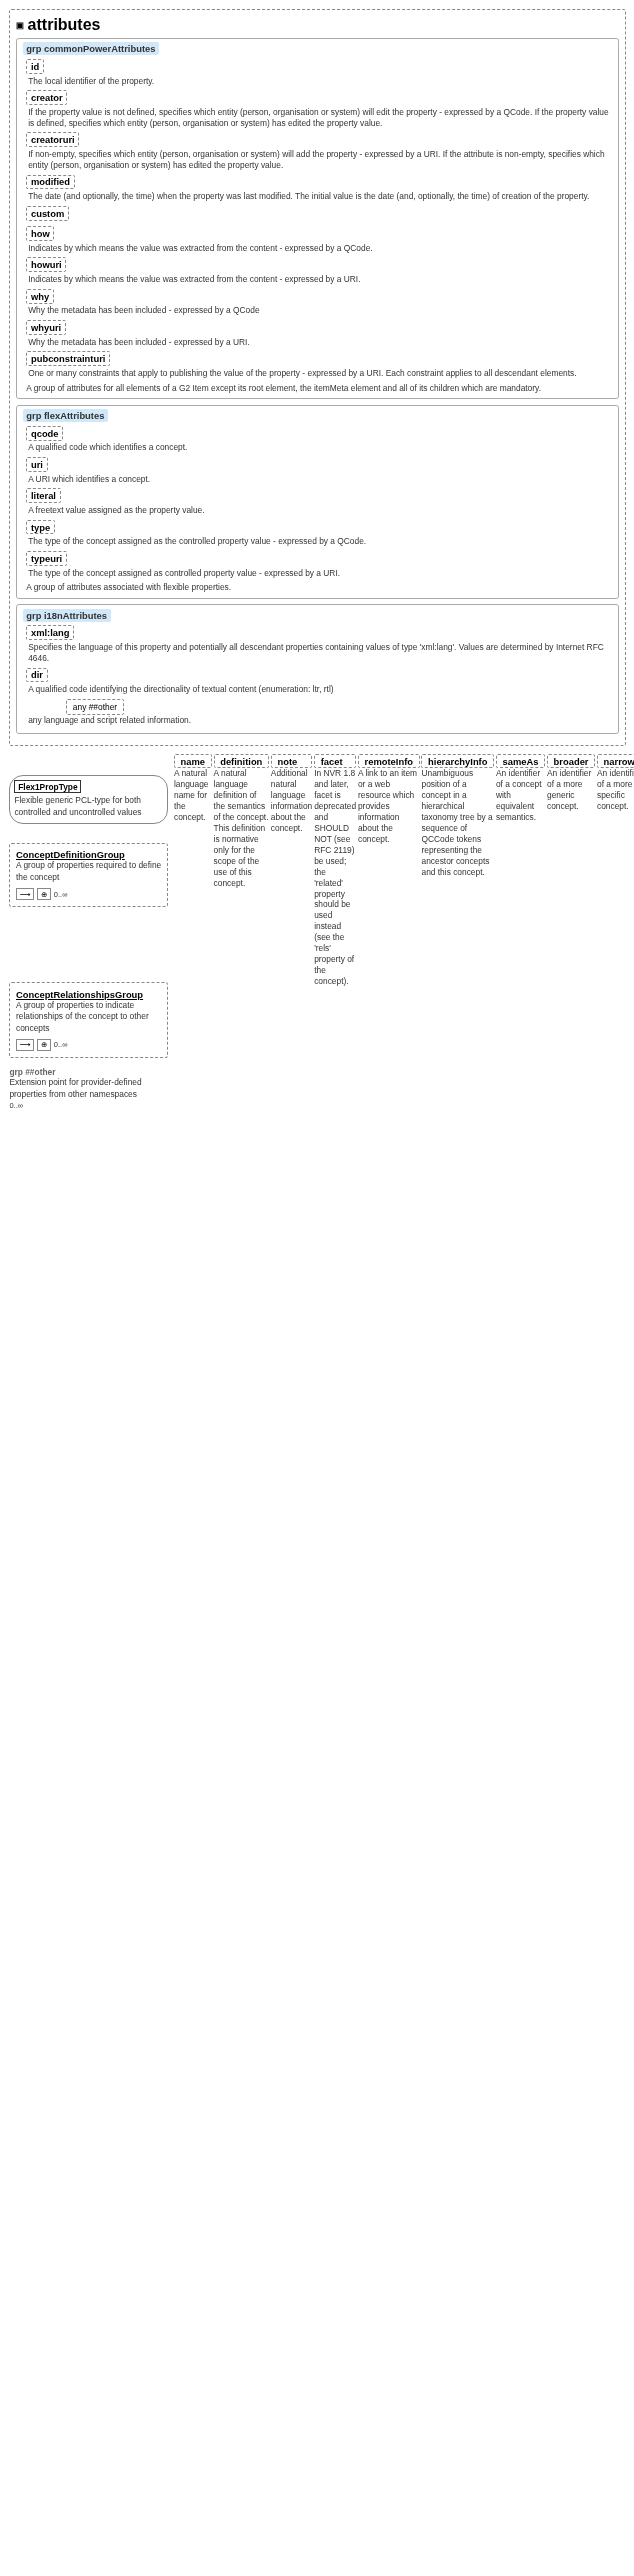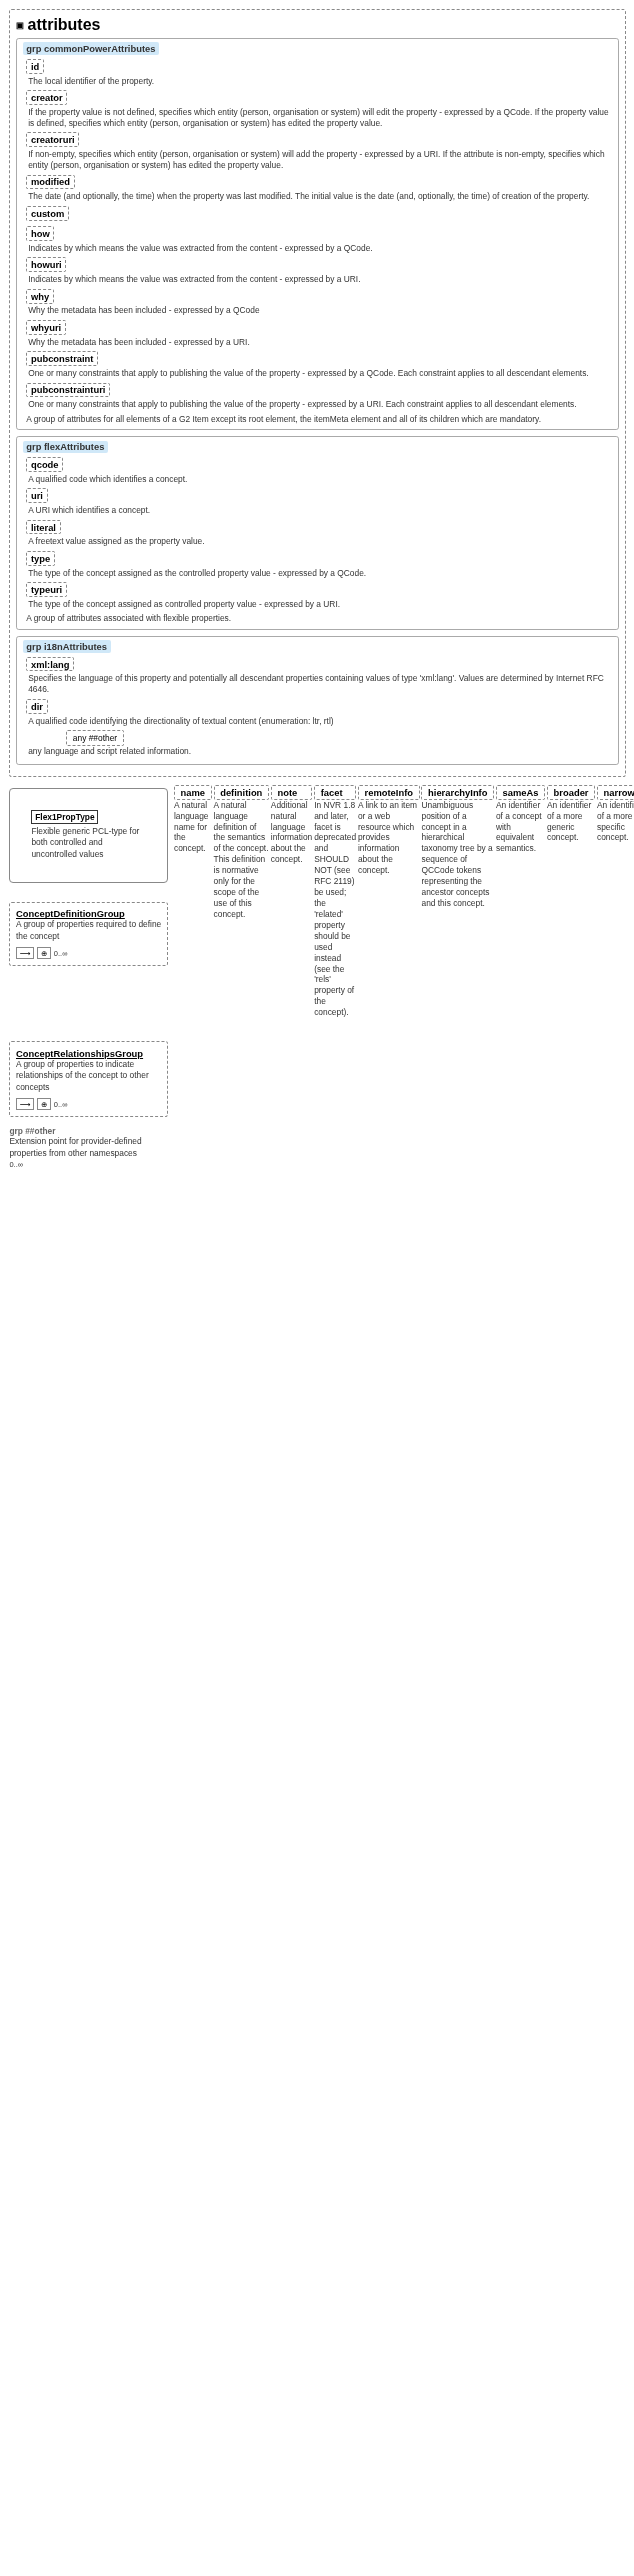--- a/index.html
+++ b/index.html
@@ -82,23 +82,23 @@
       border: 0.9px dashed #888;
       border-radius: 2.8px;
       padding: 5.6px;
       margin: 7.5px 0;
       position: relative;
     }
 
     
     .flex1-outer {
       border: 0.9px solid #888;
-      border-radius: 4px;
-      padding: 21px;
-      margin-top: 3px;
+      border-radius: 14px;
+      padding: 4px;
+      margin-top: 21px;
       font-size: 7.5px;
     }
 
     .flex1-title {
       font-size: 8.4px;
       font-weight: bold;
       border: 0.9px solid #333;
       display: inline-block;
       padding: 0.9px 2.8px;
       margin-bottom: 1.9px;
@@ -243,24 +243,20 @@
       <div class="property-item">
         <div class="property-name">why</div>
         <div class="property-desc">Why the metadata has been included - expressed by a QCode</div>
       </div>
 
       <div class="property-item">
         <div class="property-name">whyuri</div>
         <div class="property-desc">Why the metadata has been included - expressed by a URI.</div>
       </div>
 
-      <div class="property-item">
-        <div class="property-name">pubconstraint</div>
-        <div class="property-desc">One or many constraints that apply to publishing the value of the property - expressed by a QCode. Each constraint applies to all descendant elements.</div>
-      </div>
 
       <div class="property-item">
         <div class="property-name">pubconstrainturi</div>
         <div class="property-desc">One or many constraints that apply to publishing the value of the property - expressed by a URI. Each constraint applies to all descendant elements.</div>
       </div>
 
       <div class="note-text" style="margin-top:3.7px; padding-left:3.7px;">A group of attributes for all elements of a G2 Item except its root element, the itemMeta element and all of its children which are mandatory.</div>
     </div>
 
     <div class="group-box">

